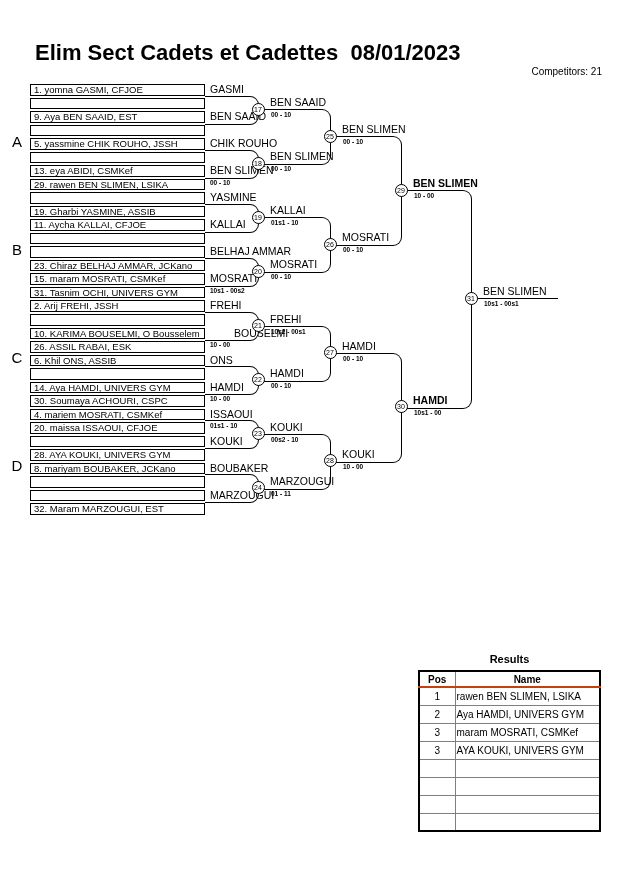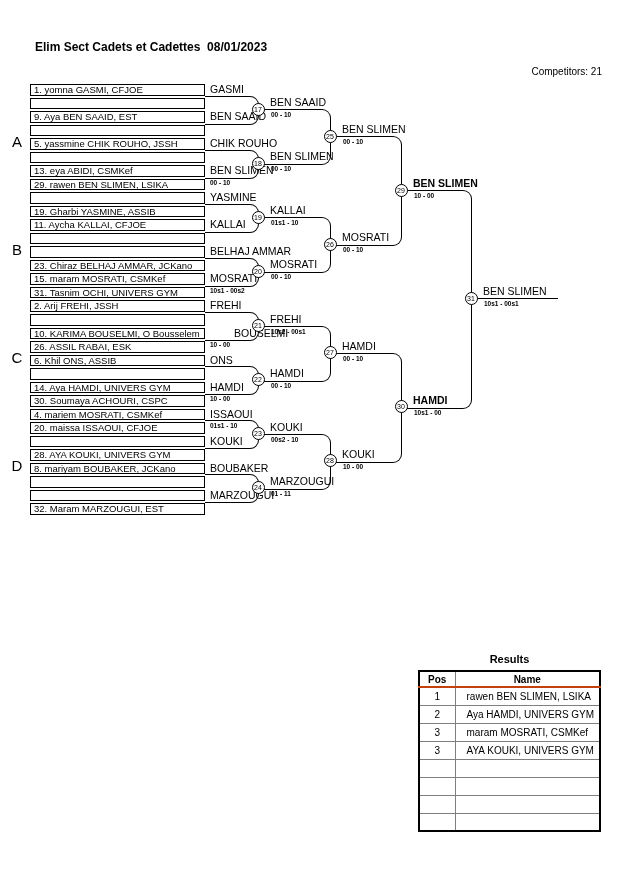--- a/index.html
+++ b/index.html
@@ -1,18 +1,18 @@
 <!DOCTYPE html>
 <html><head>
 <meta charset="utf-8">
 <style>
   html,body{margin:0;padding:0;background:#fff;}
   .page{position:relative;width:630px;height:891px;background:#fff;overflow:hidden;
         font-family:"Liberation Sans",sans-serif;color:#000;}
-  .title{position:absolute;left:35px;top:40px;font-size:12px;font-weight:bold;white-space:pre;}
+  .title{position:absolute;left:35px;top:40px;font-size:22px;font-weight:bold;white-space:pre;}
   .category{position:absolute;right:28px;top:40px;font-size:20px;font-weight:bold;}
   .competitors{position:absolute;right:28px;top:66px;font-size:10px;}
   .bracket{position:absolute;left:0;top:0;width:630px;height:630px;}
   .slot{position:absolute;left:30px;width:175px;height:11.5px;border:1px solid #000;background:#fff;
         font-size:9.5px;line-height:10px;padding-left:3px;white-space:nowrap;box-sizing:border-box;z-index:1;}
   .grp{position:absolute;left:6px;width:22px;text-align:center;font-size:15px;}
   .r2label{position:absolute;font-size:10.5px;white-space:nowrap;z-index:2;}
   .matchbox{position:absolute;border-top:1px solid #000;border-right:1px solid #000;
         border-bottom:1px solid #000;border-radius:0 9px 9px 0;z-index:0;}
   .circle{position:absolute;width:13px;height:13px;border:1px solid #000;border-radius:50%;background:#fff;
@@ -21,21 +21,21 @@
   .winner.bold{font-weight:bold;}
   .score{position:absolute;font-size:6.5px;font-weight:bold;white-space:nowrap;z-index:2;}
   .finline{position:absolute;border-top:1px solid #000;z-index:0;}
   .results{position:absolute;left:418px;top:653px;width:183px;}
   .results-title{text-align:center;font-weight:bold;font-size:11px;margin-bottom:5px;}
   .results table{border-collapse:collapse;width:100%;border:2px solid #000;}
   .results th,.results td{border:1px solid #7f7f7f;font-size:10px;height:18px;box-sizing:border-box;
         background:#fff;}
   .results th{font-weight:bold;height:16px;border-bottom:2px solid #c2410c;}
   .results .pos{width:36px;text-align:center;}
-  .results .name{padding-left:11px;text-align:left;}
+  .results .name{padding-left:1px;text-align:left;}
 </style>
 </head>
 <body>
 
 <div class="page">
   <div class="title">Elim Sect Cadets et Cadettes  08/01/2023</div>
   <div class="competitors">Competitors: 21</div>
 
   <div class="bracket">
       <div class="slot" style="top: 84px;">1. yomna GASMI, CFJOE</div>

